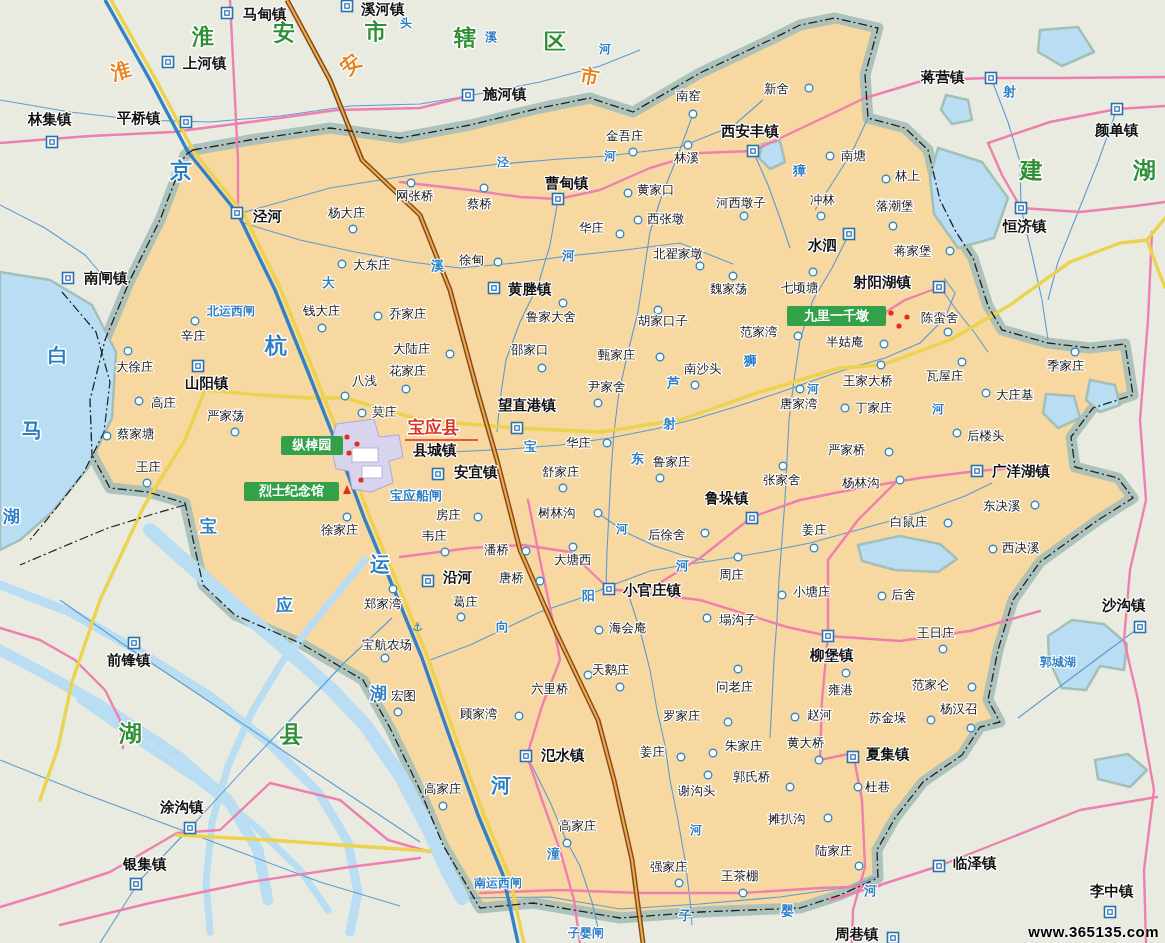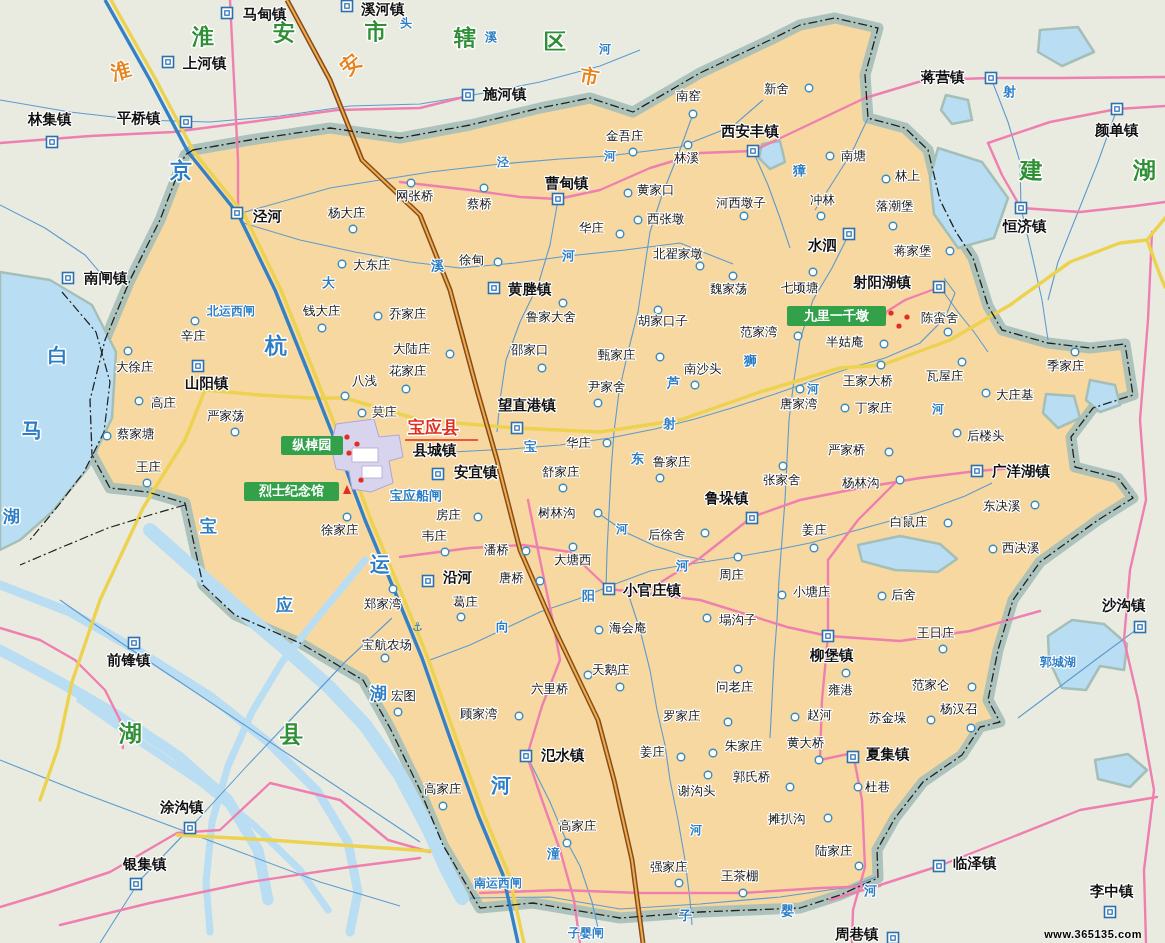--- a/index.html
+++ b/index.html
@@ -1,20 +1,20 @@
 <!DOCTYPE html>
 <html><head>
 <meta charset="utf-8">
 <style>
   html,body{margin:0;padding:0;background:#ffffff;}
   .map-wrap{position:relative;width:1165px;height:943px;overflow:hidden;
     font-family:"Liberation Sans","DejaVu Sans",sans-serif;}
   svg{display:block;}
   svg text{font-family:"Liberation Sans","DejaVu Sans",sans-serif;}
-  .watermark{position:absolute;right:23px;bottom:3px;font-weight:bold;font-size:11px;
+  .watermark{position:absolute;right:6px;bottom:3px;font-weight:bold;font-size:15px;
     color:#000;text-shadow:0 0 2px #fff,0 0 2px #fff;letter-spacing:0.5px;}
 </style>
 </head>
 <body>
 
 <div class="map-wrap">
   <svg width="1165" height="943" viewBox="0 0 1165 943" xmlns="http://www.w3.org/2000/svg">
       <rect x="0" y="0" width="1165" height="943" fill="#e9ebe1"></rect>
       <polygon points="193,150 250,140 330,128 400,138 470,125 540,108 590,98 633,112 700,73 770,40 800,25 835,18 878,28 865,75 868,118 905,128 928,150 940,200 956,232 973,258 988,306 1002,330 1048,343 1090,348 1125,344 1133,395 1093,408 1071,437 1075,467 1118,478 1133,498 1098,520 1040,562 1013,600 998,650 988,700 1000,722 980,727 962,755 923,782 895,818 877,850 878,878 840,895 800,908 700,912 620,918 533,903 480,908 443,845 420,790 390,728 363,680 300,643 235,615 203,585 185,503 148,492 110,488 92,455 90,400 105,340 130,280 160,220 185,155" fill="#f7d8a1"></polygon>
       <polygon points="193,150 250,140 330,128 400,138 470,125 540,108 590,98 633,112 700,73 770,40 800,25 835,18 878,28 865,75 868,118 905,128 928,150 940,200 956,232 973,258 988,306 1002,330 1048,343 1090,348 1125,344 1133,395 1093,408 1071,437 1075,467 1118,478 1133,498 1098,520 1040,562 1013,600 998,650 988,700 1000,722 980,727 962,755 923,782 895,818 877,850 878,878 840,895 800,908 700,912 620,918 533,903 480,908 443,845 420,790 390,728 363,680 300,643 235,615 203,585 185,503 148,492 110,488 92,455 90,400 105,340 130,280 160,220 185,155" fill="none" stroke="#a4bfb8" stroke-width="11" stroke-linejoin="round" opacity="0.9"></polygon>

